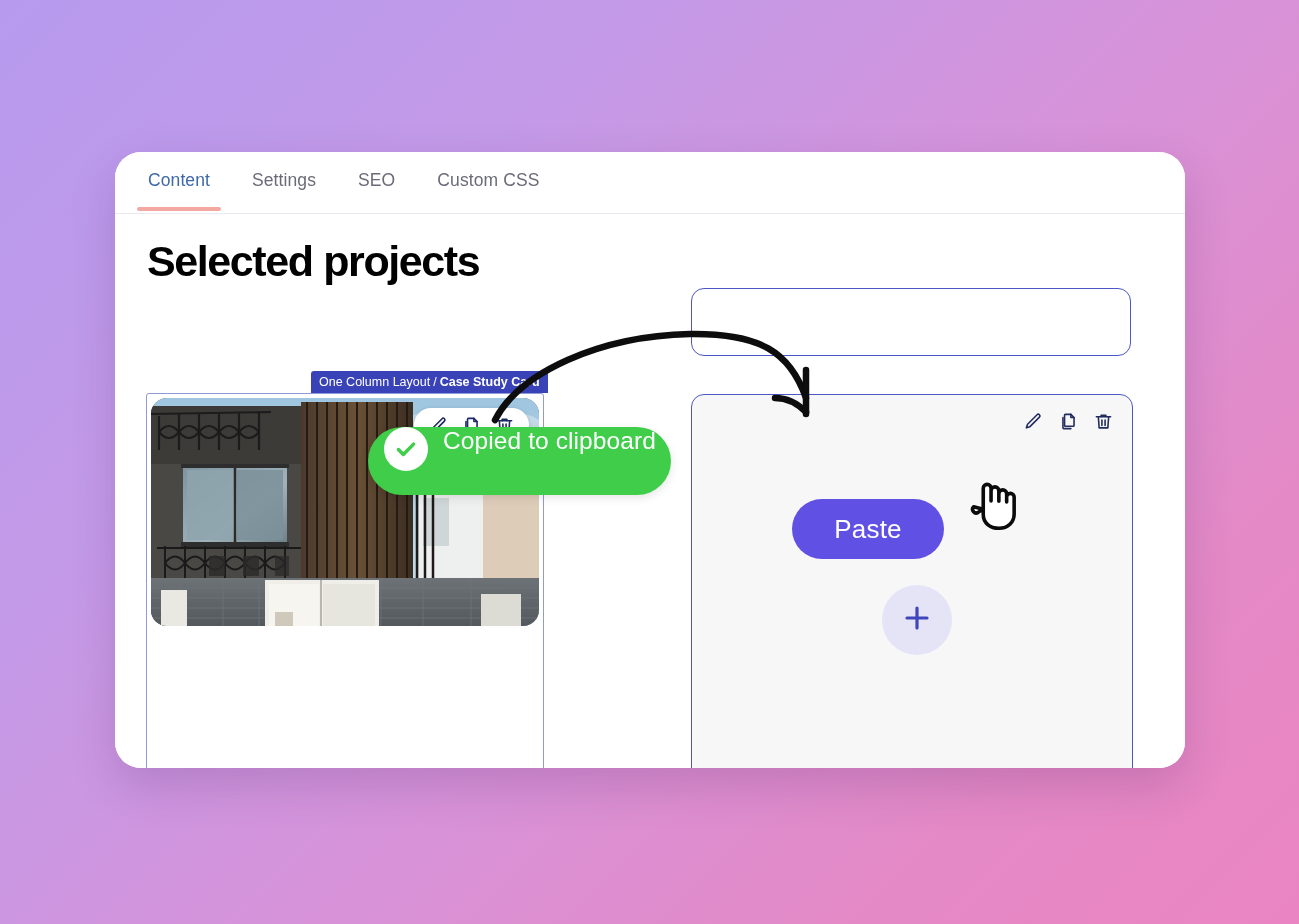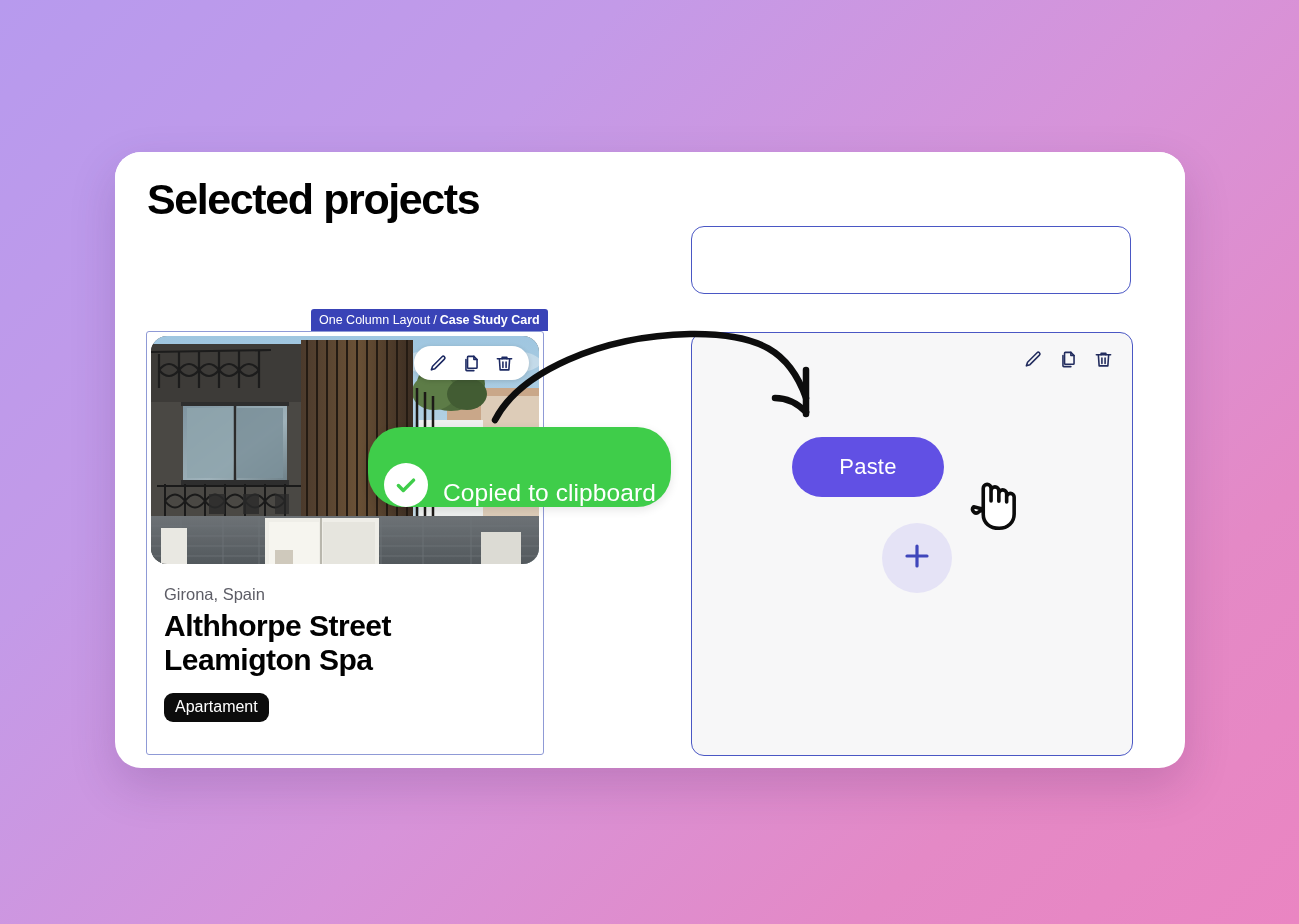--- a/index.html
+++ b/index.html
@@ -221,21 +221,21 @@
     position: absolute;
     left: 100px;
     top: 104px;
     width: 152px;
     height: 60px;
     background: #6150e4;
     color: #ffffff;
     border: none;
     border-radius: 30px;
     font-family: "Liberation Sans", sans-serif;
-    font-size: 22px;
+    font-size: 26px;
     letter-spacing: 0.2px;
     cursor: pointer;
   }
   .plus-circle {
     position: absolute;
     left: 190px;
     top: 190px;
     width: 70px;
     height: 70px;
     border-radius: 50%;
@@ -265,25 +265,25 @@
     pointer-events: none;
     z-index: 25;
   }
 
   
   .toast {
     position: absolute;
     left: 368px;
     top: 427px;
     width: 303px;
-    height: 80px;
+    height: 68px;
     background: #3fcd4a;
     border-radius: 34px;
     display: flex;
-    align-items: flex-end;
+    align-items: flex-start;
     padding-left: 16px;
     box-sizing: border-box;
     z-index: 28;
     box-shadow: 0 3px 10px rgba(0,0,0,0.10);
   }
   .toast-check {
     width: 44px;
     height: 44px;
     border-radius: 50%;
     background: #ffffff;
@@ -298,20 +298,34 @@
     font-size: 24.5px;
     letter-spacing: 0.1px;
     white-space: nowrap;
   }
 </style>
 </head>
 <body>
 
 <div class="app-window">
 
+  <div class="tabbar">
+    <div class="tab active">
+      <span>Content</span>
+    </div>
+    <div class="tab">
+      <span>Settings</span>
+    </div>
+    <div class="tab">
+      <span>SEO</span>
+    </div>
+    <div class="tab">
+      <span>Custom CSS</span>
+    </div>
+  </div>
 
   <div class="canvas">
 
     <div class="page-title">Selected projects</div>
 
     <div class="empty-field" title=""></div>
 
     <div class="card-wrap">
 
       <div class="layout-badge">
@@ -461,25 +475,20 @@
               <svg width="19" height="19" viewBox="0 0 24 24" fill="none" stroke="#1d2a63" stroke-width="2" stroke-linecap="round" stroke-linejoin="round">
                 <path d="M3 6h18"></path>
                 <path d="M9 6V4h6v2"></path>
                 <path d="M5.5 6l1 14h11l1-14"></path>
                 <path d="M10 10v7M14 10v7"></path>
               </svg>
             </span>
           </div>
         </div>
 
-        <div class="card-meta">
-          <div class="card-location">Girona, Spain</div>
-          <div class="card-heading">Althhorpe Street Leamigton Spa</div>
-          <div><span class="card-tag">Apartament</span></div>
-        </div>
       </div>
 
       <div class="card-select-box"></div>
 
     </div>
 
     <div class="drop-panel">
 
       <div class="panel-toolbar">
         <span class="tool-ico">

